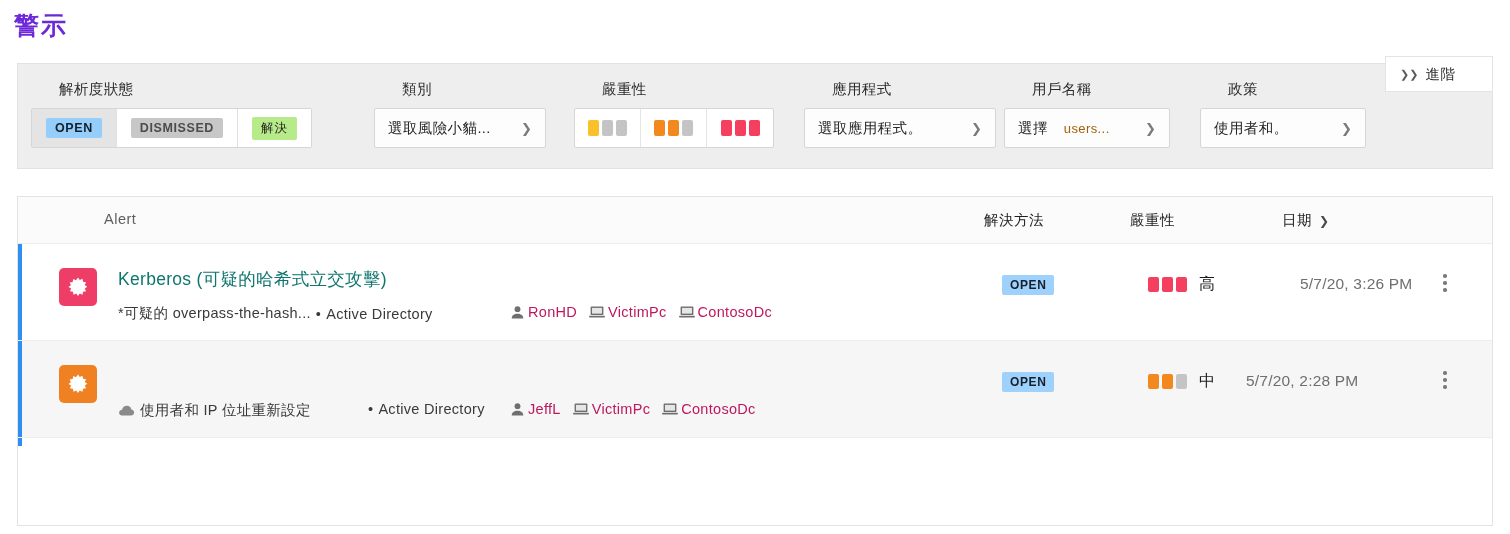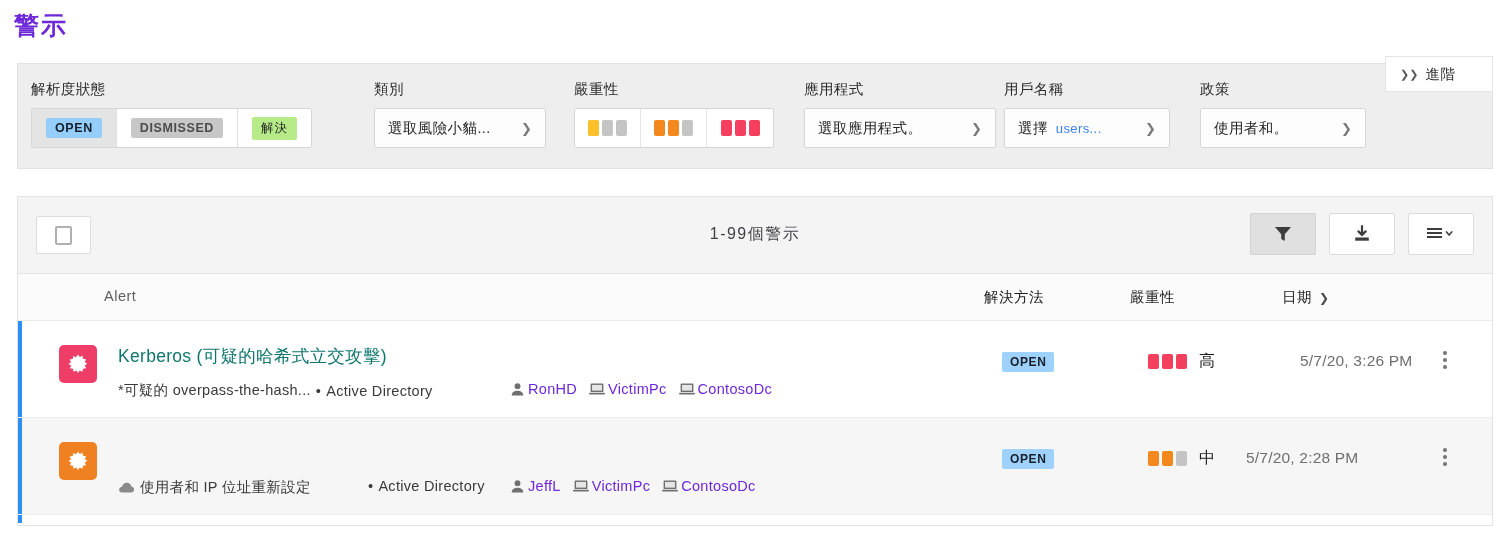--- a/index.html
+++ b/index.html
@@ -32,20 +32,21 @@
   .filter-group {
     position: absolute;
     top: 16px;
   }
   .filter-label {
     font-size: 14.5px;
     color: #2b2b2b;
     margin-bottom: 9px;
     white-space: nowrap;
     letter-spacing: 0.4px;
+    margin-left: 28px;
   }
 
   
   .segmented {
     display: flex;
     background: #fff;
     border: 1px solid #d6d6d6;
     border-radius: 2px;
     height: 40px;
     overflow: hidden;
@@ -113,22 +114,22 @@
     cursor: pointer;
   }
   .dropdown .dd-text {
     font-size: 14.5px;
     color: #262626;
     white-space: nowrap;
     letter-spacing: 0.4px;
   }
   .dropdown .dd-sub {
     font-size: 13px;
-    color: #3b82f6;
-    margin-left: 8px;
+    color: #a16207;
+    margin-left: 16px;
     letter-spacing: 0.4px;
   }
   .dd-left { display: flex; align-items: baseline; }
   .chev {
     color: #7a7a7a;
     font-size: 13px;
     margin-left: 12px;
     line-height: 1;
   }
 
@@ -272,21 +273,21 @@
     white-space: nowrap;
   }
   .alert-sub .sep { color: #3a3a3a; }
   .entities {
     position: absolute;
     top: 60px;
     display: flex;
     align-items: flex-end;
     gap: 12px;
     font-size: 14.5px;
-    color: #6d28d9;
+    color: #be185d;
     letter-spacing: 0.3px;
     white-space: nowrap;
   }
   .entity { display: flex; align-items: center; gap: 3px; }
   .status-badge {
     position: absolute;
     top: 31px;
     font-size: 12px;
     font-weight: bold;
     letter-spacing: 0.6px;
@@ -410,49 +411,20 @@
   </div>
 
   <div class="advanced-btn">
     <span class="dbl-chev">❯❯</span>
     <span class="adv-label">進階</span>
   </div>
 </div>
 
 <div class="results">
 
-  <div class="toolbar">
-    <div class="check-btn">
-      <span class="checkbox"></span>
-    </div>
-    <div class="count-text">1-99個警示</div>
-    <div class="tool-btns">
-      <div class="tool-btn active">
-        <svg width="20" height="20" viewBox="0 0 20 20">
-          <path d="M2 3h16l-6.2 7.3V17l-3.6-2v-4.7z" fill="#3d3d3d"></path>
-        </svg>
-      </div>
-      <div class="tool-btn">
-        <svg width="20" height="20" viewBox="0 0 20 20">
-          <path d="M10 2v7M10 11l-3.6-3.6M10 11l3.6-3.6" stroke="#3d3d3d" stroke-width="2.2" fill="none" stroke-linecap="round"></path>
-          <path d="M3.2 13.5v3.2h13.6v-3.2z" fill="#3d3d3d"></path>
-        </svg>
-      </div>
-      <div class="tool-btn">
-        <svg width="30" height="18" viewBox="0 0 30 18">
-          <g fill="#3d3d3d">
-            <rect x="1" y="3" width="15" height="2"></rect>
-            <rect x="1" y="7" width="15" height="2"></rect>
-            <rect x="1" y="11" width="15" height="2"></rect>
-          </g>
-          <path d="M20.5 7l2.6 3 2.6-3" stroke="#4a4a4a" stroke-width="1.8" fill="none" stroke-linecap="round" stroke-linejoin="round"></path>
-        </svg>
-      </div>
-    </div>
-  </div>
 
   <div class="table-head">
     <div class="th" style="left:86px;">Alert</div>
     <div class="th cjk" style="left:966px;">解決方法</div>
     <div class="th cjk" style="left:1112px;">嚴重性</div>
     <div class="th cjk" style="left:1264px;">
       <span>日期</span><span class="chev">❯</span>
     </div>
   </div>
 

